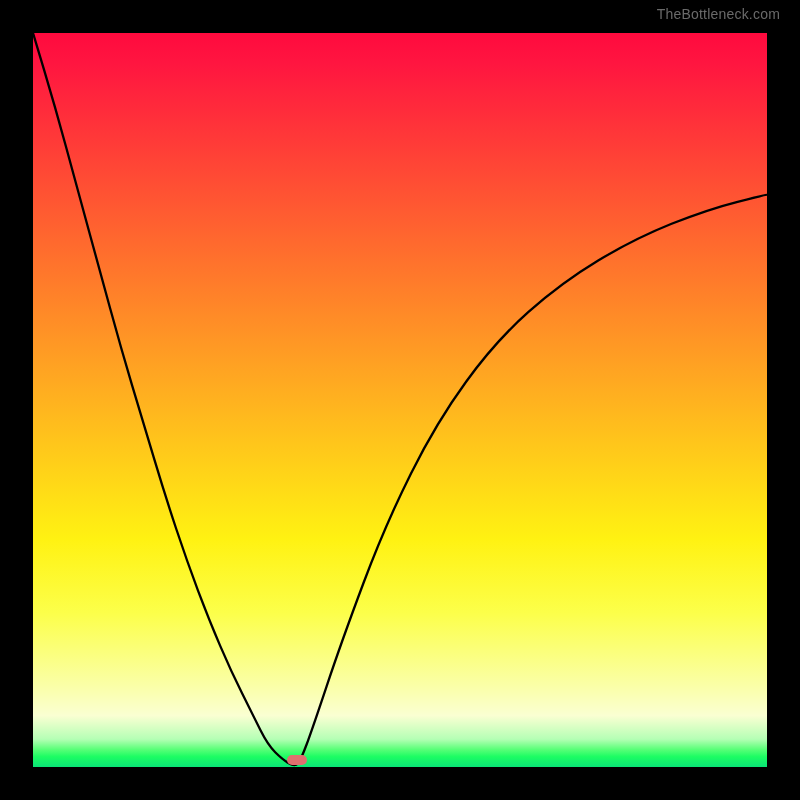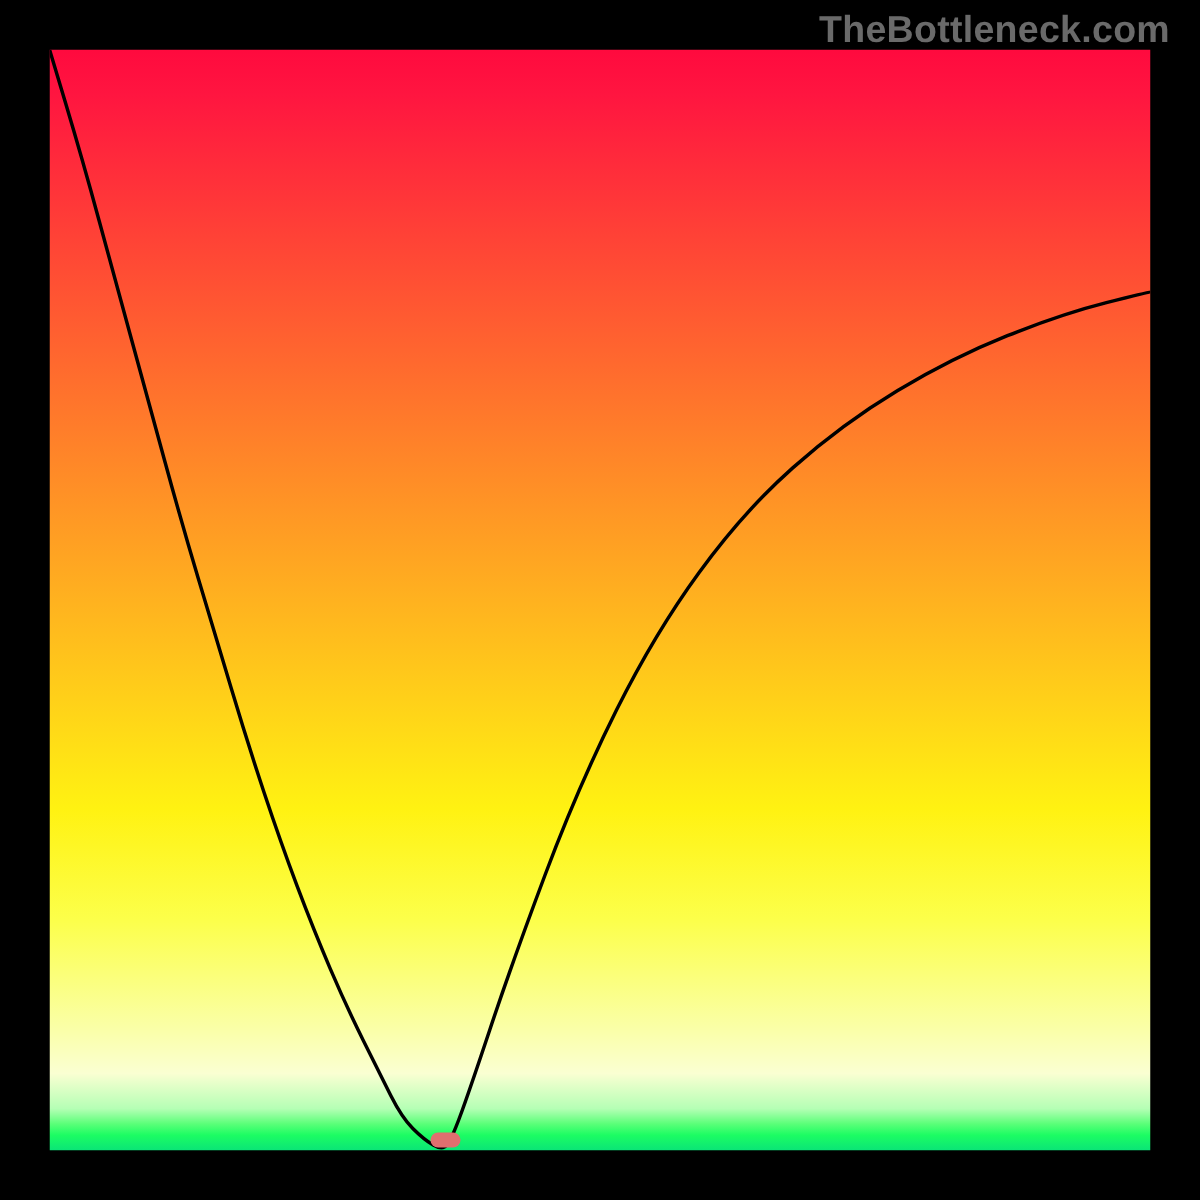--- a/index.html
+++ b/index.html
@@ -69,22 +69,22 @@
     width: 20px;
     height: 10px;
     border-radius: 5px;
     transform: translate(-50%, -50%);
   }
   .attribution {
     position: absolute;
     top: 6px;
     right: 20px;
     color: #6a6a6a;
-    font-size: 25px;
-    font-weight: 700;
+    font-size: 14px;
+    font-weight: 400;
     letter-spacing: 0.2px;
   }
 </style>
 </head>
 <body>
 
 <div class="frame">
 
   <div class="plot-area">
     <div class="gradient"></div>

